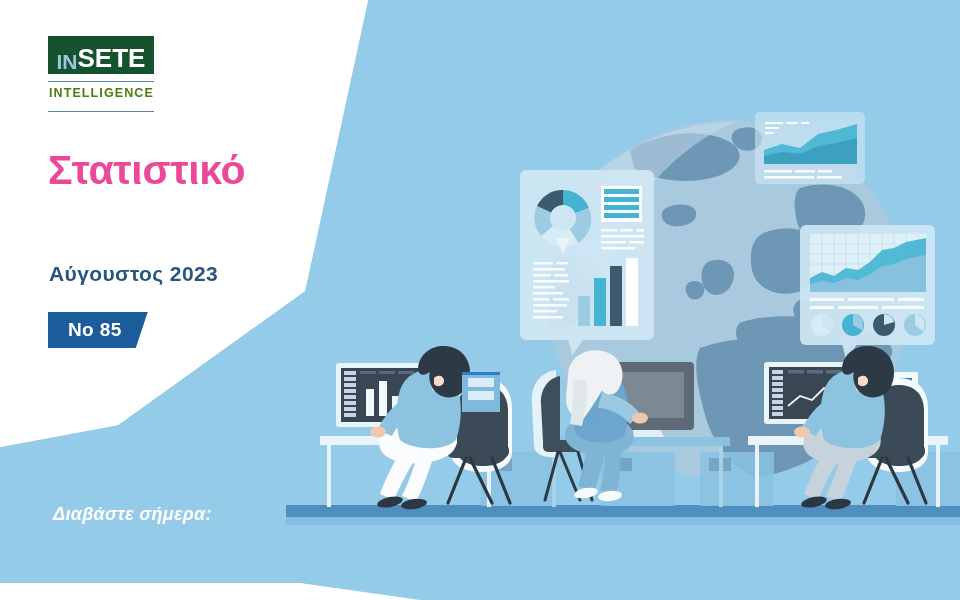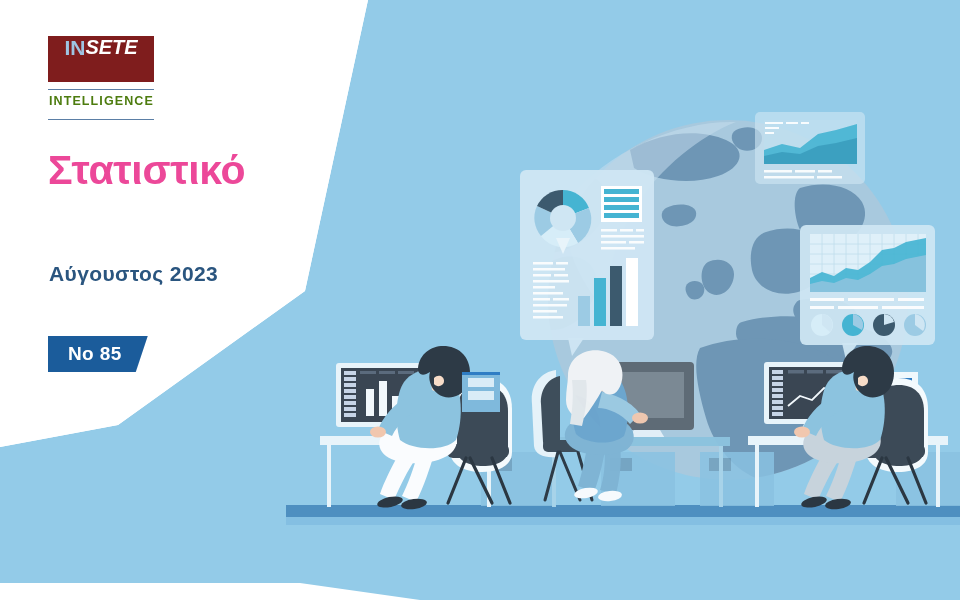--- a/index.html
+++ b/index.html
@@ -30,40 +30,39 @@
   }
 
   
   .logo-block {
     position: absolute;
     left: 48px;
     top: 36px;
     width: 140px;
   }
   .logo-mark {
-    background: #7f1d1d;
+    background: #14532d;
     width: 106px;
-    height: 46px;
+    height: 38px;
     display: flex;
-    align-items: flex-start;
+    align-items: flex-end;
     justify-content: center;
     letter-spacing: 0.5px;
   }
   .logo-in {
     color: #9EC4E2;
     font-size: 21px;
     font-weight: bold;
     letter-spacing: 0px;
   }
   .logo-sete {
     color: #ffffff;
-    font-size: 20px;
+    font-size: 26px;
     font-weight: bold;
     letter-spacing: 0px;
-    font-style: italic;
   }
   .logo-rule {
     width: 106px;
     height: 1px;
     background: #5B7FA6;
     margin-top: 7px;
   }
   .logo-sub {
     color: #4d7c0f;
     font-size: 12.5px;
@@ -89,21 +88,21 @@
     top: 262px;
     color: #2A557F;
     font-size: 21px;
     font-weight: bold;
     letter-spacing: 0.4px;
   }
 
   .badge {
     position: absolute;
     left: 48px;
-    top: 336px;
+    top: 312px;
     height: 36px;
     padding: 0 26px 0 20px;
     display: flex;
     align-items: center;
     background: #1B5C9B;
     color: #ffffff;
     font-size: 19px;
     font-weight: bold;
     letter-spacing: 0.4px;
     clip-path: polygon(0 0, 100% 0, 88% 100%, 0 100%);
@@ -542,14 +541,15 @@
   </div>
 
   <div class="title">
     <div>Στατιστικό</div>
   </div>
 
   <div class="subtitle">Αύγουστος  2023</div>
 
   <div class="badge">No 85</div>
 
+  <div class="read-today">Διαβάστε σήμερα:</div>
 
 </div>
 
 </body></html>

